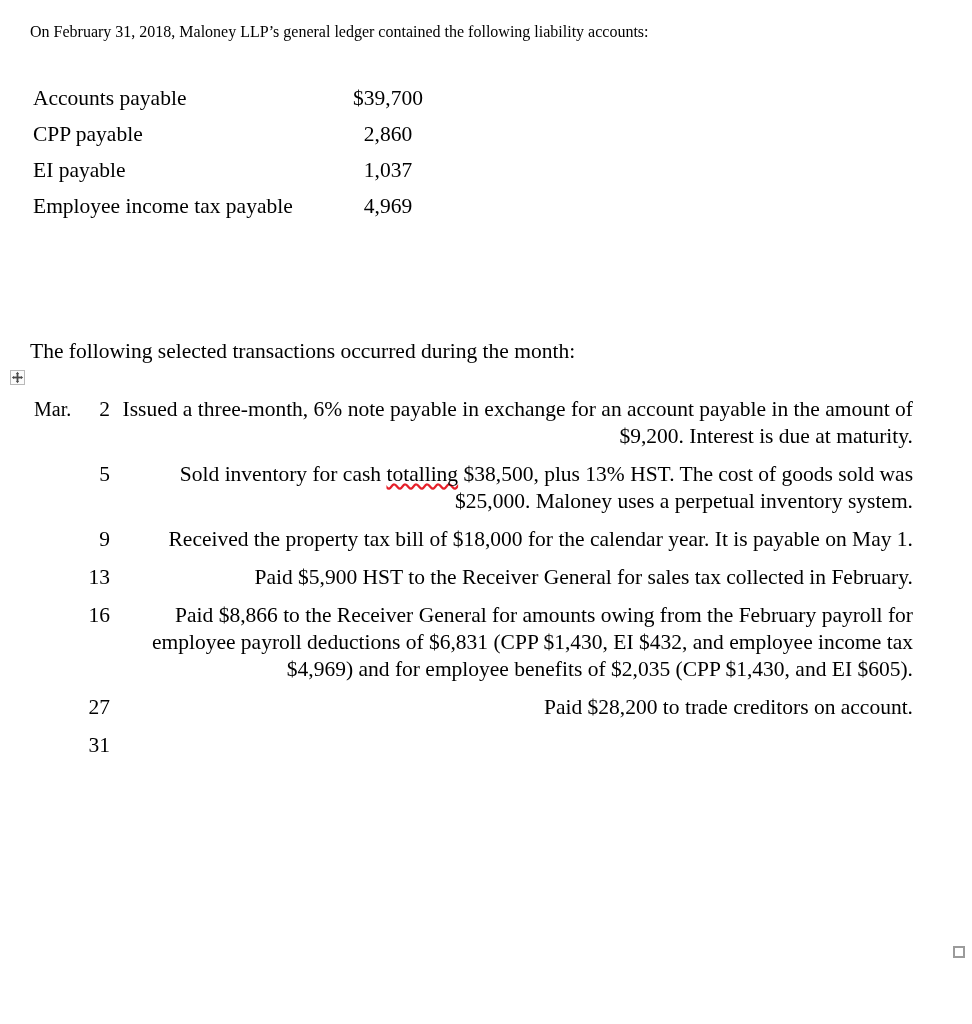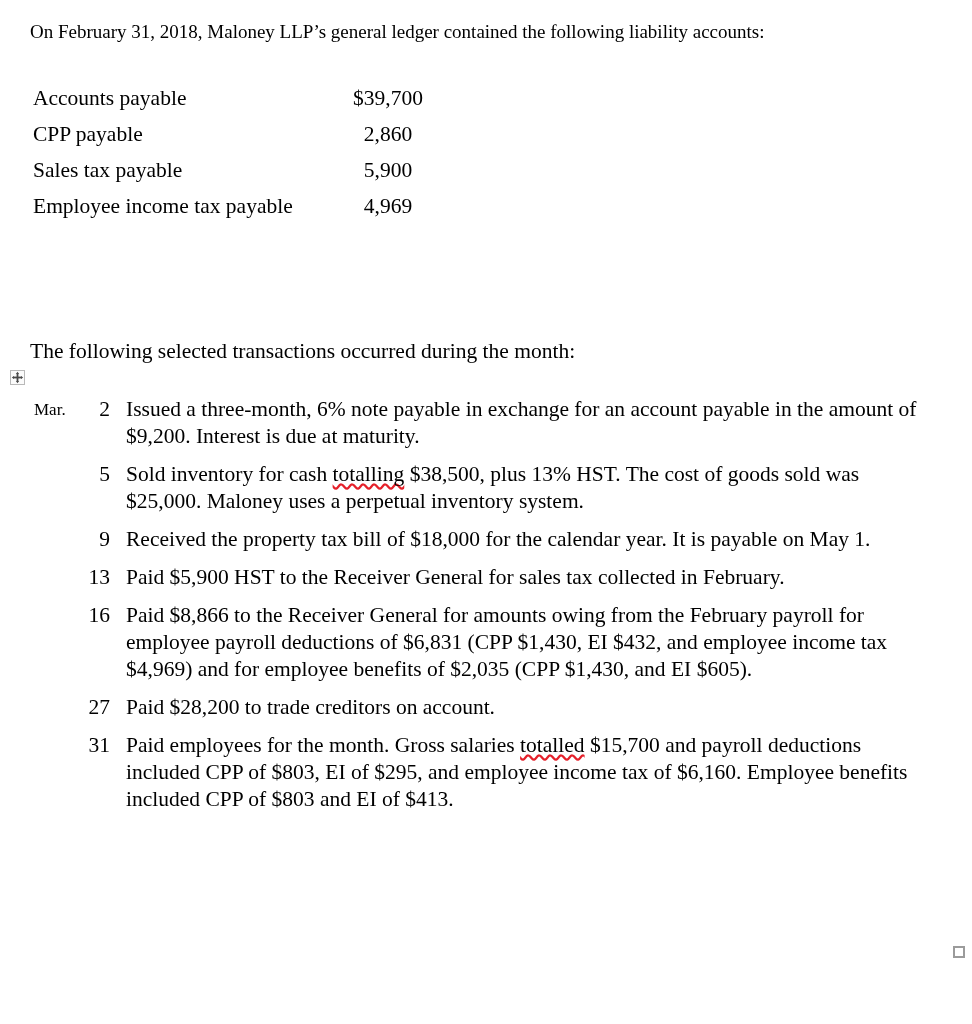--- a/index.html
+++ b/index.html
@@ -21,21 +21,21 @@
     width: 972px;
     height: 1024px;
   }
 
   
   .intro {
     position: absolute;
     left: 30px;
     top: 18px;
     width: 930px;
-    font-size: 19px;
+    font-size: 16px;
     line-height: 28px;
     white-space: nowrap;
     font-family: Liberation Serif, serif;
   }
 
   
   .ledger {
     position: absolute;
     left: 33px;
     top: 80px;
@@ -97,38 +97,38 @@
   .txn-row {
     position: relative;
     display: flex;
     align-items: flex-start;
     margin-bottom: 11px;
   }
   .txn-month {
     position: absolute;
     left: 34px;
     top: 0;
-    font-size: 17px;
+    font-size: 20px;
     line-height: 27px;
     white-space: nowrap;
   }
   .txn-day {
     flex: 0 0 110px;
     text-align: right;
     font-size: 21.5px;
     line-height: 27px;
     padding-right: 0;
   }
   .txn-desc {
     flex: 0 1 auto;
-    margin-left: 16px;
+    margin-left: 8px;
     width: 795px;
     font-size: 21.5px;
     line-height: 27px;
-    text-align: left;
+    text-align: right;
   }
 
   
   .misspelled {
     text-decoration: underline wavy #e5202a;
     text-decoration-skip-ink: none;
     text-underline-offset: 2px;
   }
 
   
@@ -154,22 +154,22 @@
     <tbody>
         <tr>
           <td class="acct-name">Accounts payable</td>
           <td class="acct-amount">$39,700</td>
         </tr>
         <tr>
           <td class="acct-name">CPP payable</td>
           <td class="acct-amount">2,860</td>
         </tr>
         <tr>
-          <td class="acct-name">Sales tax payable</td>
-          <td class="acct-amount">5,900</td>
+          <td class="acct-name">EI payable</td>
+          <td class="acct-amount">1,037</td>
         </tr>
         <tr>
           <td class="acct-name">Employee income tax payable</td>
           <td class="acct-amount">4,969</td>
         </tr>
       </tbody>
   </table>
 
   <div class="lead-in">The following selected transactions occurred during the month:</div>
 
@@ -207,19 +207,18 @@
       <div class="txn-row">
         <div class="txn-day">16</div>
         <div class="txn-desc"><span>Paid $8,866 to the Receiver General for amounts owing from the February payroll for employee payroll deductions of $6,831 (CPP $1,430, EI $432, and employee income tax $4,969) and for employee benefits of $2,035 (CPP $1,430, and EI $605).</span></div>
       </div>
       <div class="txn-row">
         <div class="txn-day">27</div>
         <div class="txn-desc"><span>Paid $28,200 to trade creditors on account.</span></div>
       </div>
       <div class="txn-row">
         <div class="txn-day">31</div>
-        <div class="txn-desc"><span>Paid employees for the month. Gross salaries </span><span class="misspelled">totalled</span><span> $15,700 and payroll deductions included CPP of $803, EI of $295, and employee income tax of $6,160. Employee benefits included CPP of $803 and EI of $413.</span></div>
       </div>
     </div>
 
   <div class="resize-handle"></div>
 
 </div>
 
 </body></html>

